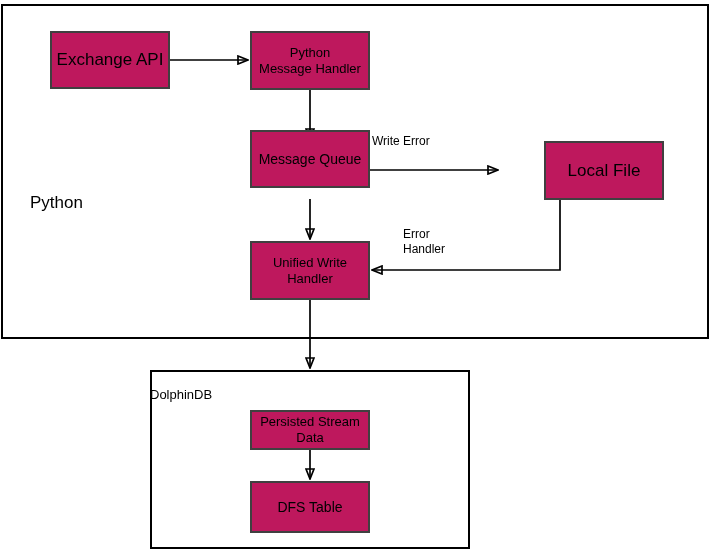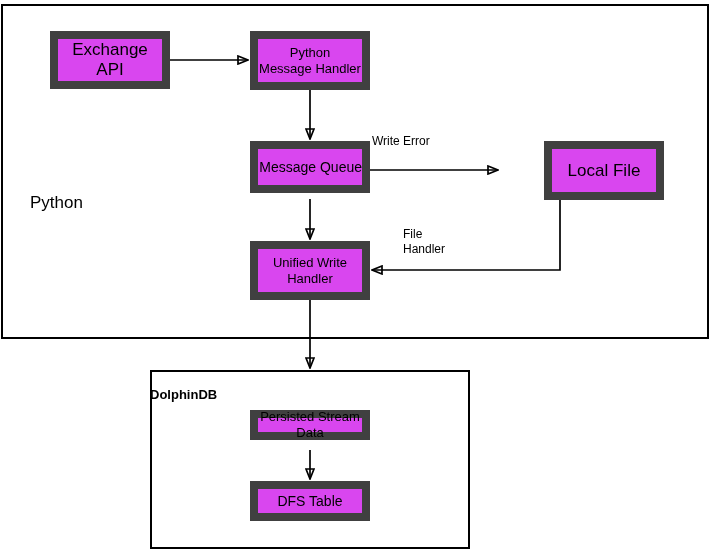--- a/index.html
+++ b/index.html
@@ -30,22 +30,22 @@
   .container-box {
     position: absolute;
     box-sizing: border-box;
     border: 2px solid #000000;
     background: transparent;
     z-index: 0;
   }
   .node {
     position: absolute;
     box-sizing: border-box;
-    border: 8px solid #404040;
-    background: #d946ef;
+    border: 2px solid #404040;
+    background: #be185d;
     display: flex;
     flex-direction: column;
     align-items: center;
     justify-content: center;
     text-align: center;
     z-index: 2;
   }
   .diagram-label {
     position: absolute;
     z-index: 3;
@@ -53,30 +53,30 @@
   }
   .fs17 { font-size: 17px; line-height: 20px; }
   .fs14 { font-size: 14px; line-height: 17px; }
   .fs13 { font-size: 13px; line-height: 16px; }
   .fs12 { font-size: 12px; line-height: 15px; }
 
   
   .python-container    { left: 1px;   top: 4px;   width: 708px; height: 335px; }
   .exchange-api        { left: 50px;  top: 31px;  width: 120px; height: 58px; }
   .python-msg-handler  { left: 250px; top: 31px;  width: 120px; height: 59px; }
-  .message-queue       { left: 250px; top: 141px; width: 120px; height: 52px; align-items: flex-end; }
+  .message-queue       { left: 250px; top: 130px; width: 120px; height: 58px; }
   .local-file          { left: 500px; top: 141px; width: 120px; height: 59px; margin-left: 44px; }
   .unified-write-thread{ left: 250px; top: 241px; width: 120px; height: 59px; }
   .dolphindb-container { left: 150px; top: 370px; width: 320px; height: 179px; }
-  .persisted-stream    { left: 250px; top: 410px; width: 120px; height: 30px; }
-  .dfs-table           { left: 250px; top: 481px; width: 120px; height: 40px; }
+  .persisted-stream    { left: 250px; top: 410px; width: 120px; height: 40px; }
+  .dfs-table           { left: 250px; top: 481px; width: 120px; height: 52px; }
 
   
   .python-label        { left: 30px;  top: 193px; }
-  .dolphindb-label     { left: 150px; top: 387px; width: 368px; font-weight: bold; }
+  .dolphindb-label     { left: 150px; top: 387px; width: 368px; }
   .write-error-label   { left: 372px; top: 134px; width: 120px; }
   .data-recovery-label { left: 403px; top: 227px; width: 120px; }
 </style>
 </head>
 <body>
 
 <div class="canvas">
 
   <svg class="connectors" width="711" height="551" viewBox="0 0 711 551">
     <defs>
@@ -114,21 +114,21 @@
   </div>
 
   <div class="node unified-write-thread fs13">
     <span>Unified Write</span>
     <span>Handler</span>
   </div>
 
   <div class="diagram-label write-error-label fs12">Write Error</div>
 
   <div class="diagram-label data-recovery-label fs12">
-    <div>File</div>
+    <div>Error</div>
     <div>Handler</div>
   </div>
 
   <div class="container-box dolphindb-container"></div>
   <div class="diagram-label dolphindb-label fs13">DolphinDB</div>
 
   <div class="node persisted-stream fs13">
     <span>Persisted Stream</span>
     <span>Data</span>
   </div>

